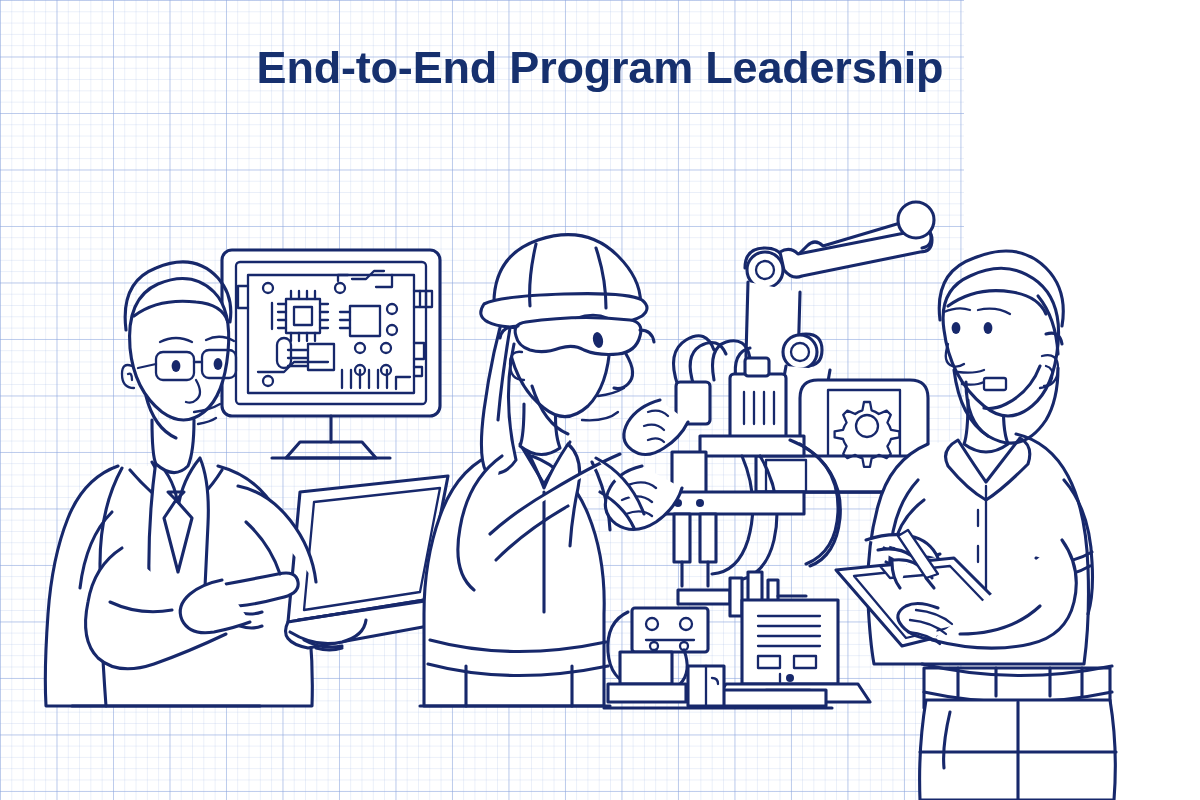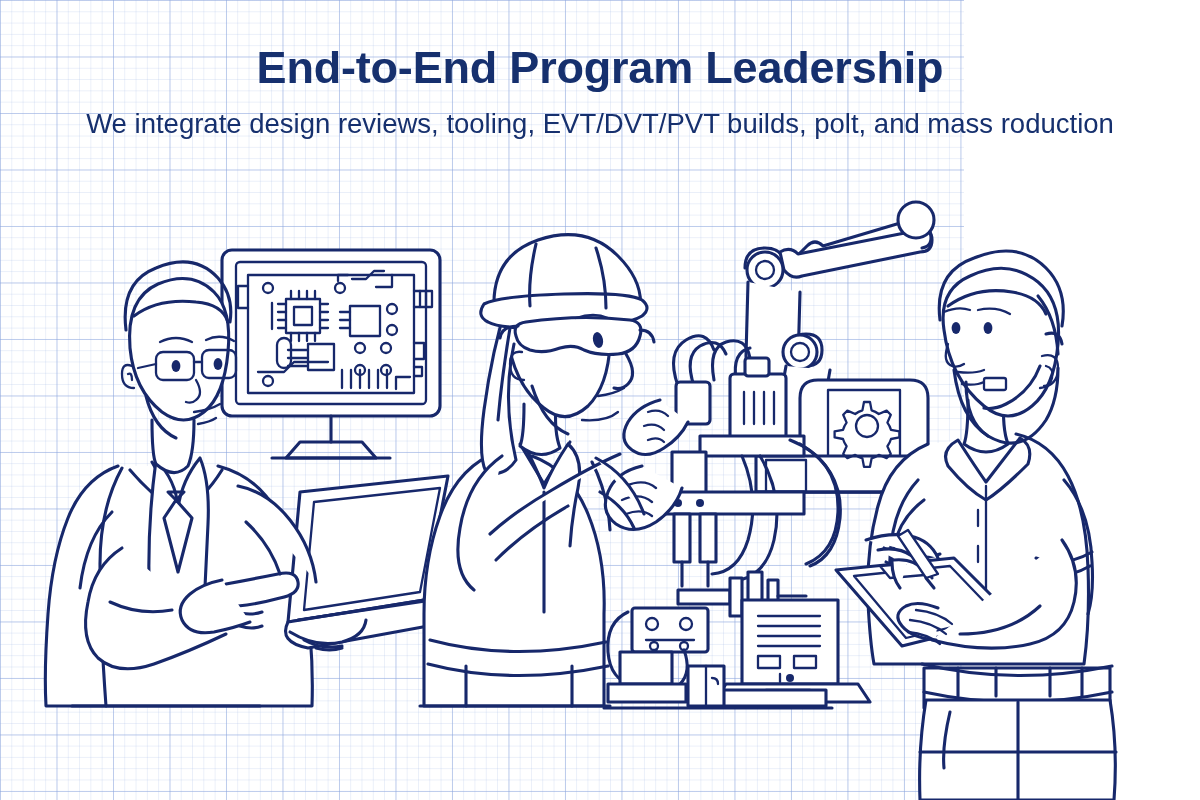--- a/index.html
+++ b/index.html
@@ -83,21 +83,20 @@
   .ink-solid { fill: #17286b; stroke: none; }
 </style>
 </head>
 <body>
 
 <div id="stage">
 
   <div id="headerBlock">
     <h1 id="pageTitle">End-to-End Program Leadership</h1>
     <div id="subtitleWrap">
-      <span class="sub-line">We integrate design reviews, tooling, EVT/DVT/PVT builds, polt, and mass roduction</span>
     </div>
   </div>
 
   <div id="artLayer">
   <svg viewBox="0 0 1200 800" xmlns="http://www.w3.org/2000/svg">
 
     <g>
       <rect x="222" y="250" width="218" height="166" rx="10" class="ink-fill-white"></rect>
       <rect x="236" y="262" width="190" height="142" rx="4" class="ink-thin"></rect>
       <path class="ink" d="M331 416 v26"></path>

